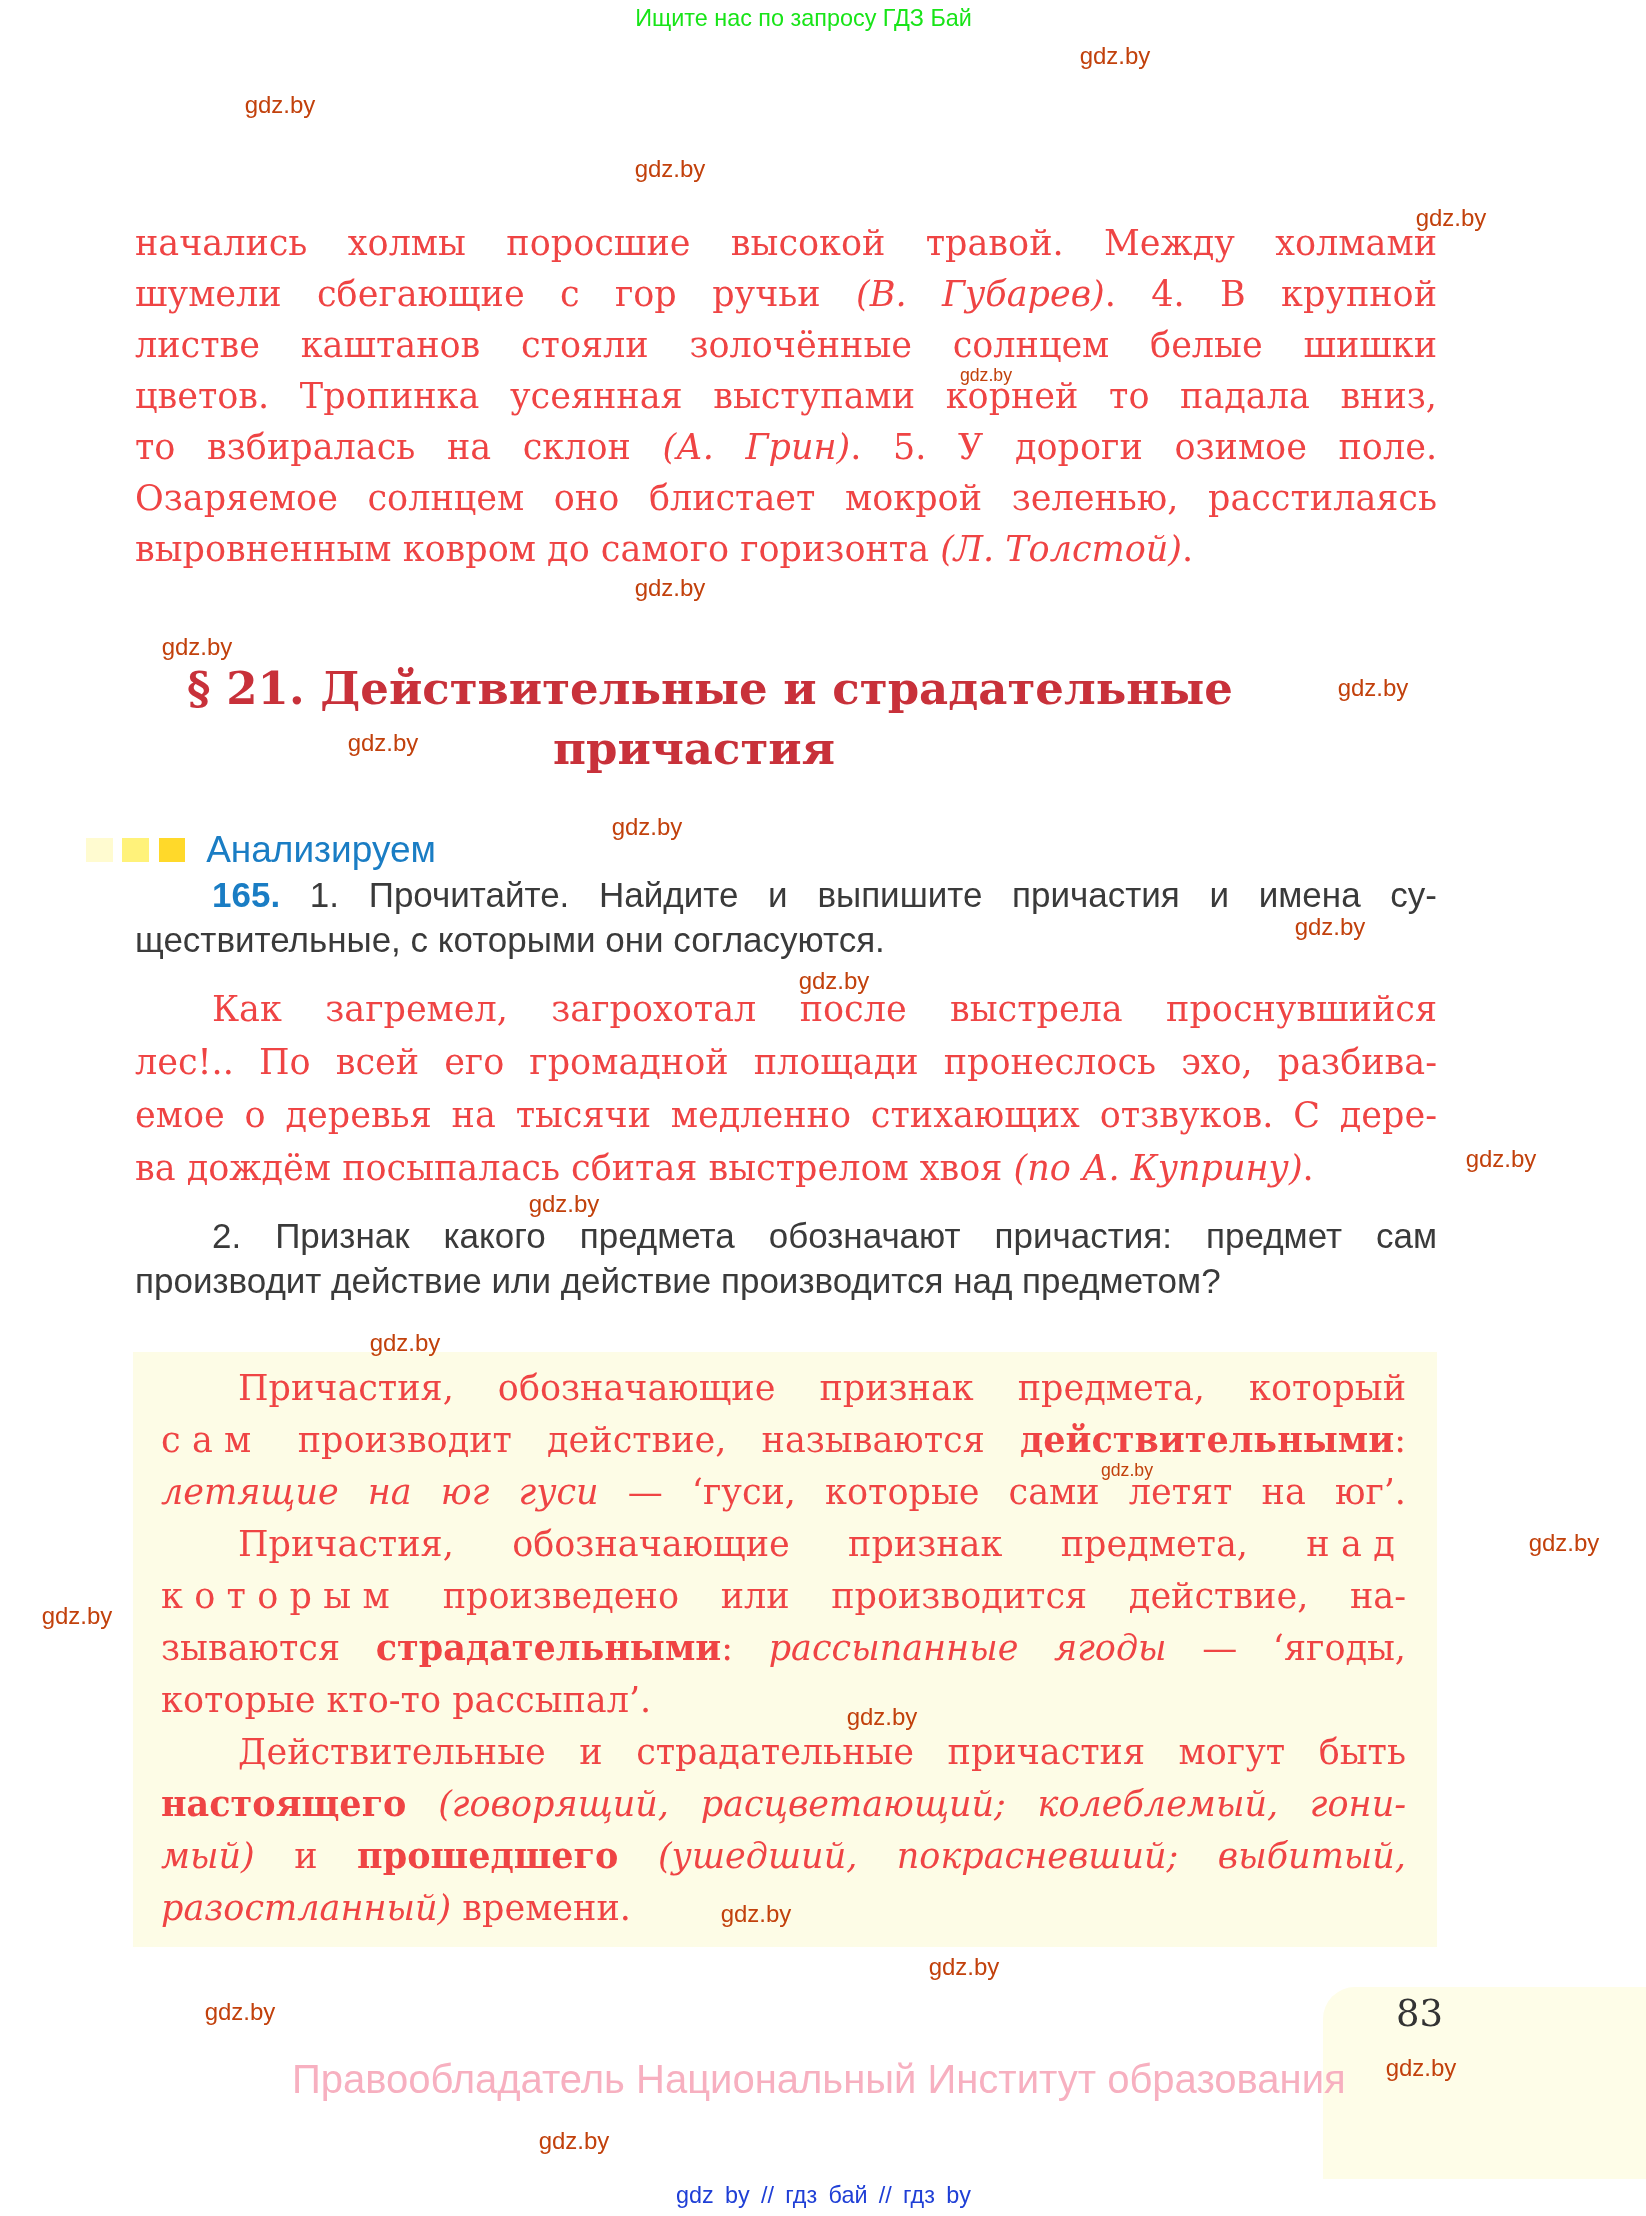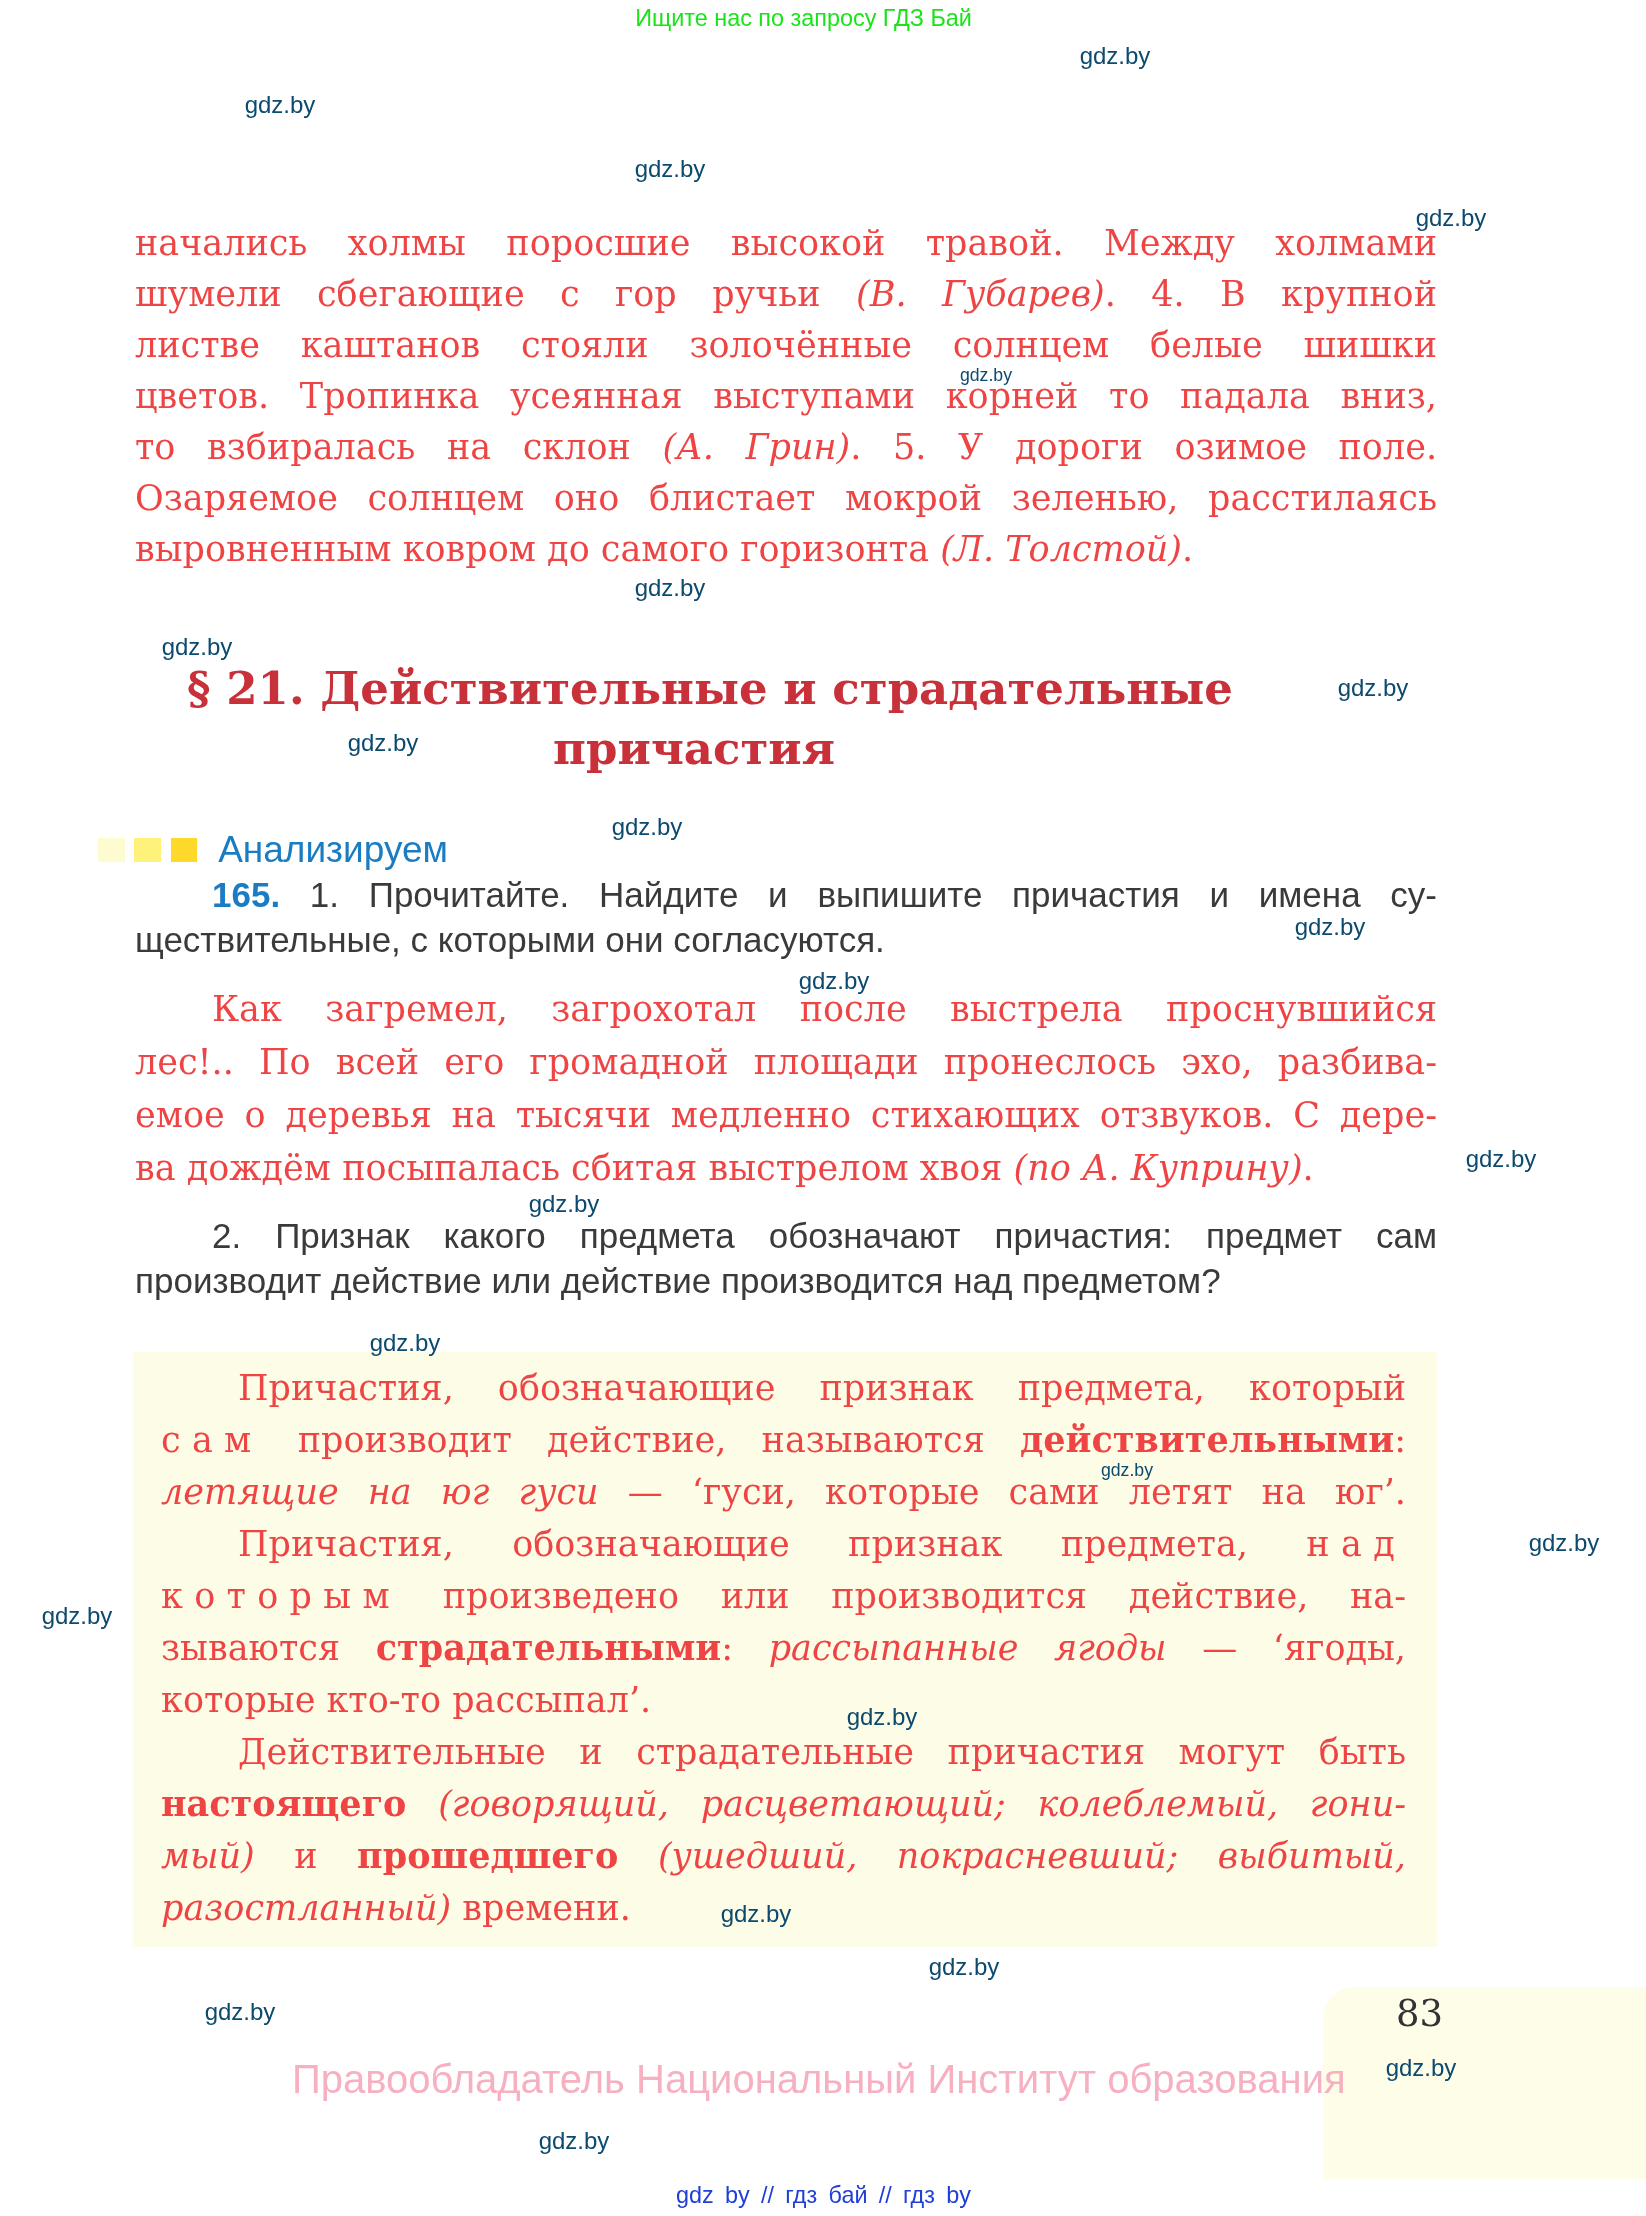--- a/index.html
+++ b/index.html
@@ -1,32 +1,32 @@
 <!DOCTYPE html>
 <html style="font-size:13px"><head>
 <meta charset="utf-8">
 <style>
   html, body { margin:0; padding:0; background:#ffffff; }
   body { width:1647px; height:2216px; position:relative; overflow:hidden; }
   .abs { position:absolute; }
   .serif { font-family:"DejaVu Serif","Liberation Serif",serif; color:#ef4444; }
   .sans { font-family:"Liberation Sans","DejaVu Sans",sans-serif; color:#3a3a3a; }
-  .wm { position:absolute; font-family:"Liberation Sans","DejaVu Sans",sans-serif; font-size:24px; color:#0c4a6e; white-space:nowrap; transform:translate(-50%,-50%); }
+  .wm { position:absolute; font-family:"Liberation Sans","DejaVu Sans",sans-serif; font-size:24px; color:#c2410c; white-space:nowrap; transform:translate(-50%,-50%); }
   .wm.small { font-size:17.7px; }
   .top-banner { left:0; width:1607px; top:4.8px; text-align:center; font-family:"Liberation Sans",sans-serif; font-size:23.4px; color:#18e418; }
   .para { font-size:35px; line-height:51px; text-align:justify; text-align-last:left; }
   .line { display:block; text-align:justify; text-align-last:justify; white-space:nowrap; }
   .line.last { text-align-last:left; }
   .it { font-style:italic; }
   .b { font-weight:bold; }
   .sp { letter-spacing:11.3px; }
   .title { left:0; width:1388px; text-align:center; font-family:"DejaVu Serif","Liberation Serif",serif; font-weight:bold; font-size:45px; line-height:60px; color:#c8313a; }
   .title .t1 { display:block; padding-left:32px; }
   .title .t2 { display:block; padding-left:0; }
-  .analyze { left:98px; top:829px; display:flex; align-items:center;text-align:center; }
+  .analyze { left:86px; top:829px; display:flex; align-items:center;text-align:center; }
   .sq { width:26.6px; height:24px; margin-right:9.7px; }
   .analyze-label { font-family:"Liberation Sans",sans-serif; font-size:37px; color:#1a7dc4; margin-left:11.3px; }
   .task { font-size:35px; line-height:45px; }
   .task .num { color:#1a7dc4; font-weight:bold; }
   .rule-box { left:133px; top:1352px; width:1304px; height:595px; background:#fdfce6; }
   .page-box { left:1323px; top:1987px; width:323px; height:192px; background:#fefde8; border-top-left-radius:32px; }
   .page-num { left:1396px; top:1992px; font-family:"DejaVu Serif",serif; font-size:37px; color:#333; }
   .copyright { left:292px; top:2057px; font-family:"Liberation Sans",sans-serif; font-size:40px; color:#f7b0c0; white-space:nowrap; }
   .footer-links { left:0; width:1647px; top:2182px; text-align:center; font-family:"Liberation Sans",sans-serif; font-size:23.4px; color:#1f3fd6; word-spacing:4.8px; }
 </style>

